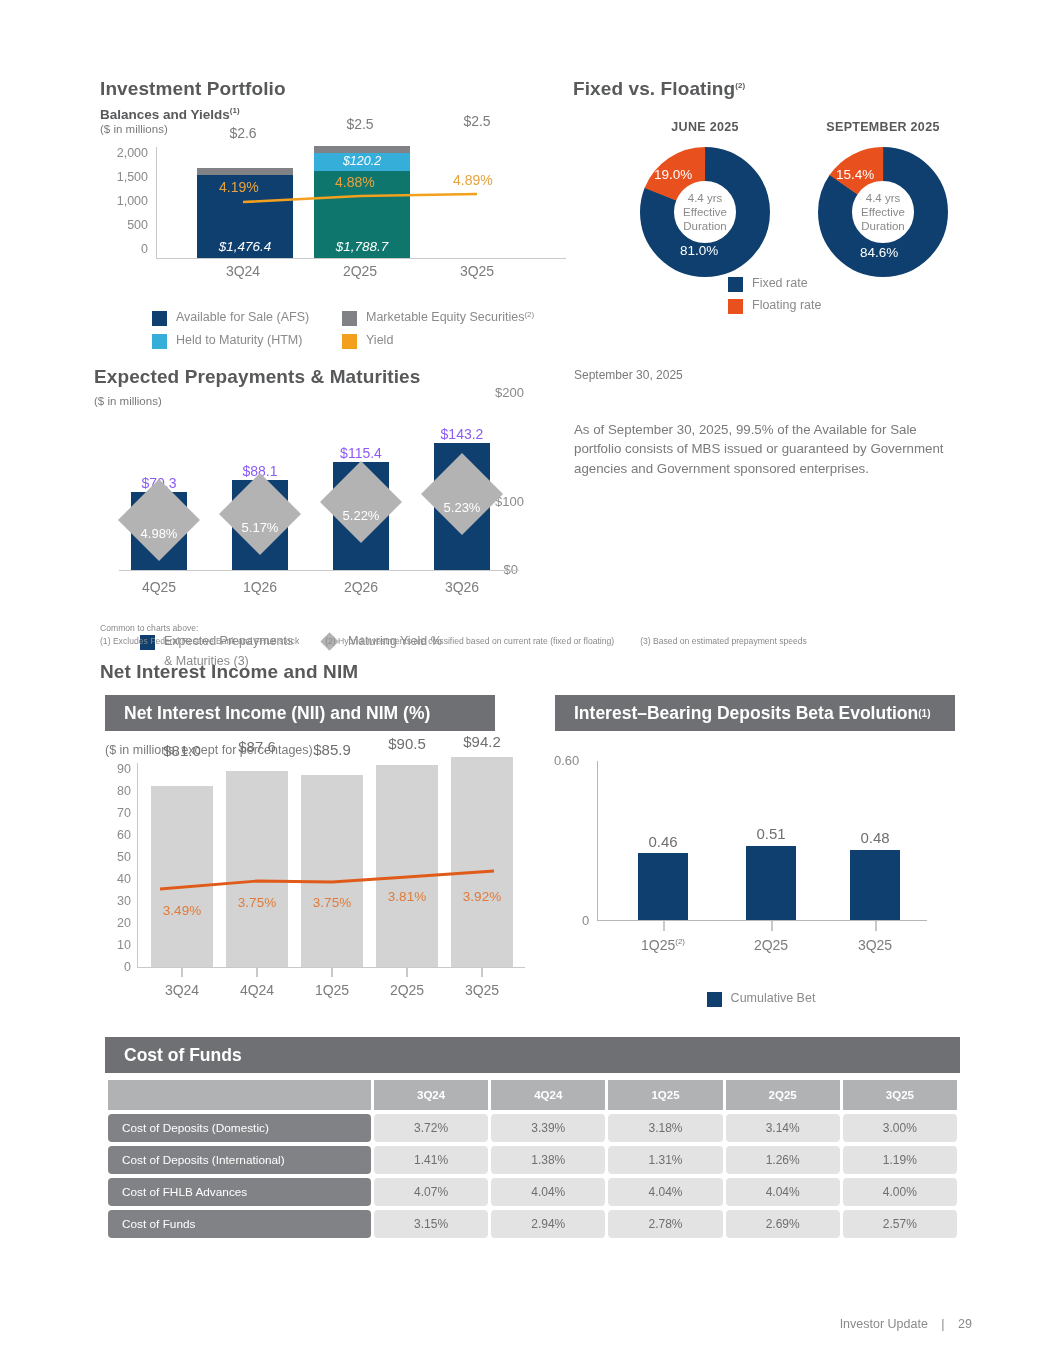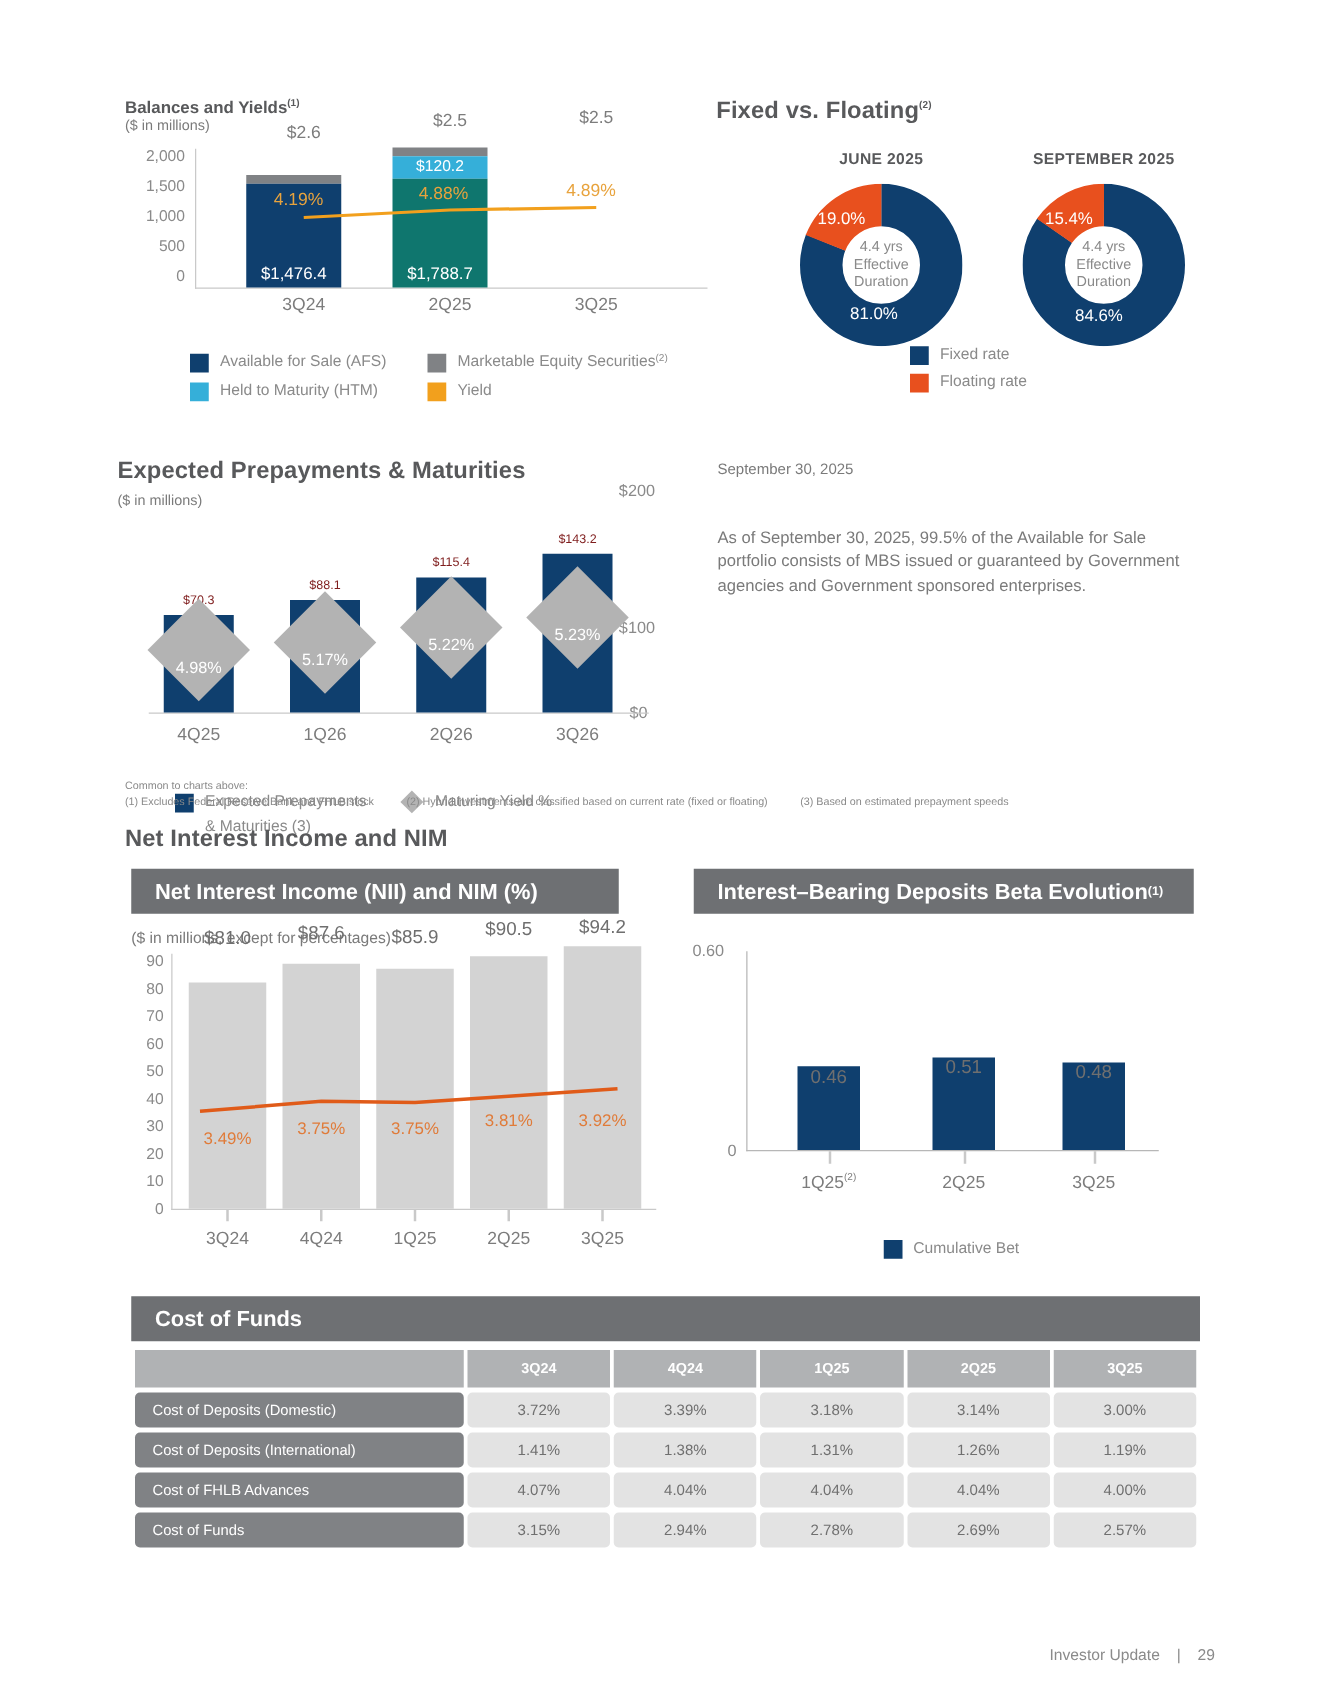--- a/index.html
+++ b/index.html
@@ -25,21 +25,21 @@
   
   #invest-portfolio { position: absolute; left: 100px; top: 78px; width: 470px; }
   #invest-portfolio .h1 { margin-bottom: 6px; }
   #invest-portfolio .h2 { margin-bottom: 1px; }
 
   .ip-chart { position: relative; width: 470px; height: 130px; margin-top: 12px; }
   .ip-yaxis { position: absolute; left: 0; top: 0; width: 48px; height: 112px; }
   .ip-yaxis div { position: absolute; right: 0; font-size: 12.5px; color: #8a8a8a; line-height: 1; }
   .ip-plot { position: absolute; left: 56px; top: 0; width: 410px; height: 112px;
              border-left: 1.5px solid #c9c9c9; border-bottom: 1.5px solid #c9c9c9; }
-  .ip-bar { position: absolute; bottom: 0; width: 76px; }
+  .ip-bar { position: absolute; bottom: 0; width: 96px; font-style: italic; }
   .ip-seg { width: 100%; position: relative; }
   .ip-seg span { position: absolute; left: 0; right: 0; text-align: center; font-size: 13px; }
   .top-val { position: absolute; width: 92px; text-align: center; font-size: 14px; color: #7c7c7c; }
   .yield-lbl { position: absolute; font-size: 14px; color: #e8a33d; font-weight: 500; }
   .ip-cat { position: absolute; top: 116px; width: 92px; text-align: center; }
 
   
   #fixed-floating { position: absolute; left: 573px; top: 78px; width: 400px; }
   .donut-wrap { position: absolute; }
   .donut-title { text-align: center; font-size: 12.5px; font-weight: bold; color: #58595b;
@@ -47,21 +47,21 @@
   .donut-center { position: absolute; text-align: center; font-size: 11.5px;
                   color: #8a8a8a; line-height: 1.22; }
   .donut-pct { position: absolute; font-size: 13.5px; color: #ffffff; font-weight: 500; }
 
   
   #prepay { position: absolute; left: 94px; top: 366px; width: 480px; }
   .pp-chart { position: relative; width: 480px; height: 175px; margin-top: 14px; }
   .pp-plot { position: absolute; left: 25px; top: 0; width: 400px; height: 150px;
              border-bottom: 1.5px solid #c9c9c9; }
   .pp-bar { position: absolute; bottom: 0; width: 56px; background: #0f3f6e; }
-  .pp-top { position: absolute; width: 80px; text-align: center; font-size: 10px; color: #7f1d1d; }
+  .pp-top { position: absolute; width: 80px; text-align: center; font-size: 14px; color: #8b5cf6; }
   .pp-diamond { position: absolute; width: 58px; height: 58px; background: #b3b3b3;
                 transform: rotate(45deg); }
   .pp-dval { position: absolute; width: 80px; text-align: center; font-size: 13px;
              color: #ffffff; }
   .pp-cat { position: absolute; width: 80px; text-align: center; }
   .pp-yr { position: absolute; right: 0; font-size: 13px; color: #8a8a8a; }
 
   
   #afs { position: absolute; left: 574px; top: 366px; width: 370px; }
   #afs .body { font-size: 13.3px; color: #7a7a7a; line-height: 1.45; margin-top: 38px; }
@@ -92,21 +92,21 @@
   .nii-cat { position: absolute; width: 80px; text-align: center; }
   .tick { position: absolute; width: 1.5px; background: #c9c9c9; }
 
   
   #beta-card { position: absolute; left: 555px; top: 695px; width: 400px; }
   #beta-band { height: 36px; font-size: 17.5px; }
   .beta-chart { position: relative; width: 400px; height: 260px; margin-top: 30px; }
   .beta-plot { position: absolute; left: 42px; top: 0; width: 330px; height: 160px;
                border-left: 1.5px solid #b7b7b7; border-bottom: 1.5px solid #b7b7b7; }
   .beta-bar { position: absolute; bottom: 0; width: 50px; background: #0f3f6e; }
-  .beta-top { position: absolute; width: 80px; text-align: center; font-size: 15px; color: #6f6f6f; margin-top: 20px; }
+  .beta-top { position: absolute; width: 80px; text-align: center; font-size: 15px; color: #6f6f6f; }
   .beta-cat { position: absolute; width: 90px; text-align: center; }
 
   
   #cof { position: absolute; left: 105px; top: 1037px; width: 855px; }
   #cof-band { height: 36px; font-size: 17.5px; }
   .cof-table { width: 100%; border-collapse: separate; border-spacing: 3px 4px; margin-top: 3px; }
   .cof-table th { font-size: 11.5px; font-weight: bold; color: #ffffff; background: #b0b2b4;
                   height: 30px; text-align: center; }
   .cof-table th.blank { background: #b0b2b4; }
   .cof-table td.rowhdr { background: #808285; color: #ffffff; font-size: 11.8px;
@@ -119,20 +119,21 @@
 
   #footer { position: absolute; right: 78px; top: 1317px; font-size: 12.5px; color: #8a8a8a; }
   #footer span { margin: 0 5px; }
 </style>
 </head>
 <body>
 
 <div class="page">
 
   <div id="invest-portfolio">
+    <div class="h1">Investment Portfolio</div>
     <div class="h2">
       <span>Balances and Yields</span><span class="sup">(1)</span>
     </div>
     <div class="sub">($ in millions)</div>
 
     <div class="ip-chart">
       <div class="ip-yaxis">
         <div style="top:0px">2,000</div>
         <div style="top:24px">1,500</div>
         <div style="top:48px">1,000</div>

